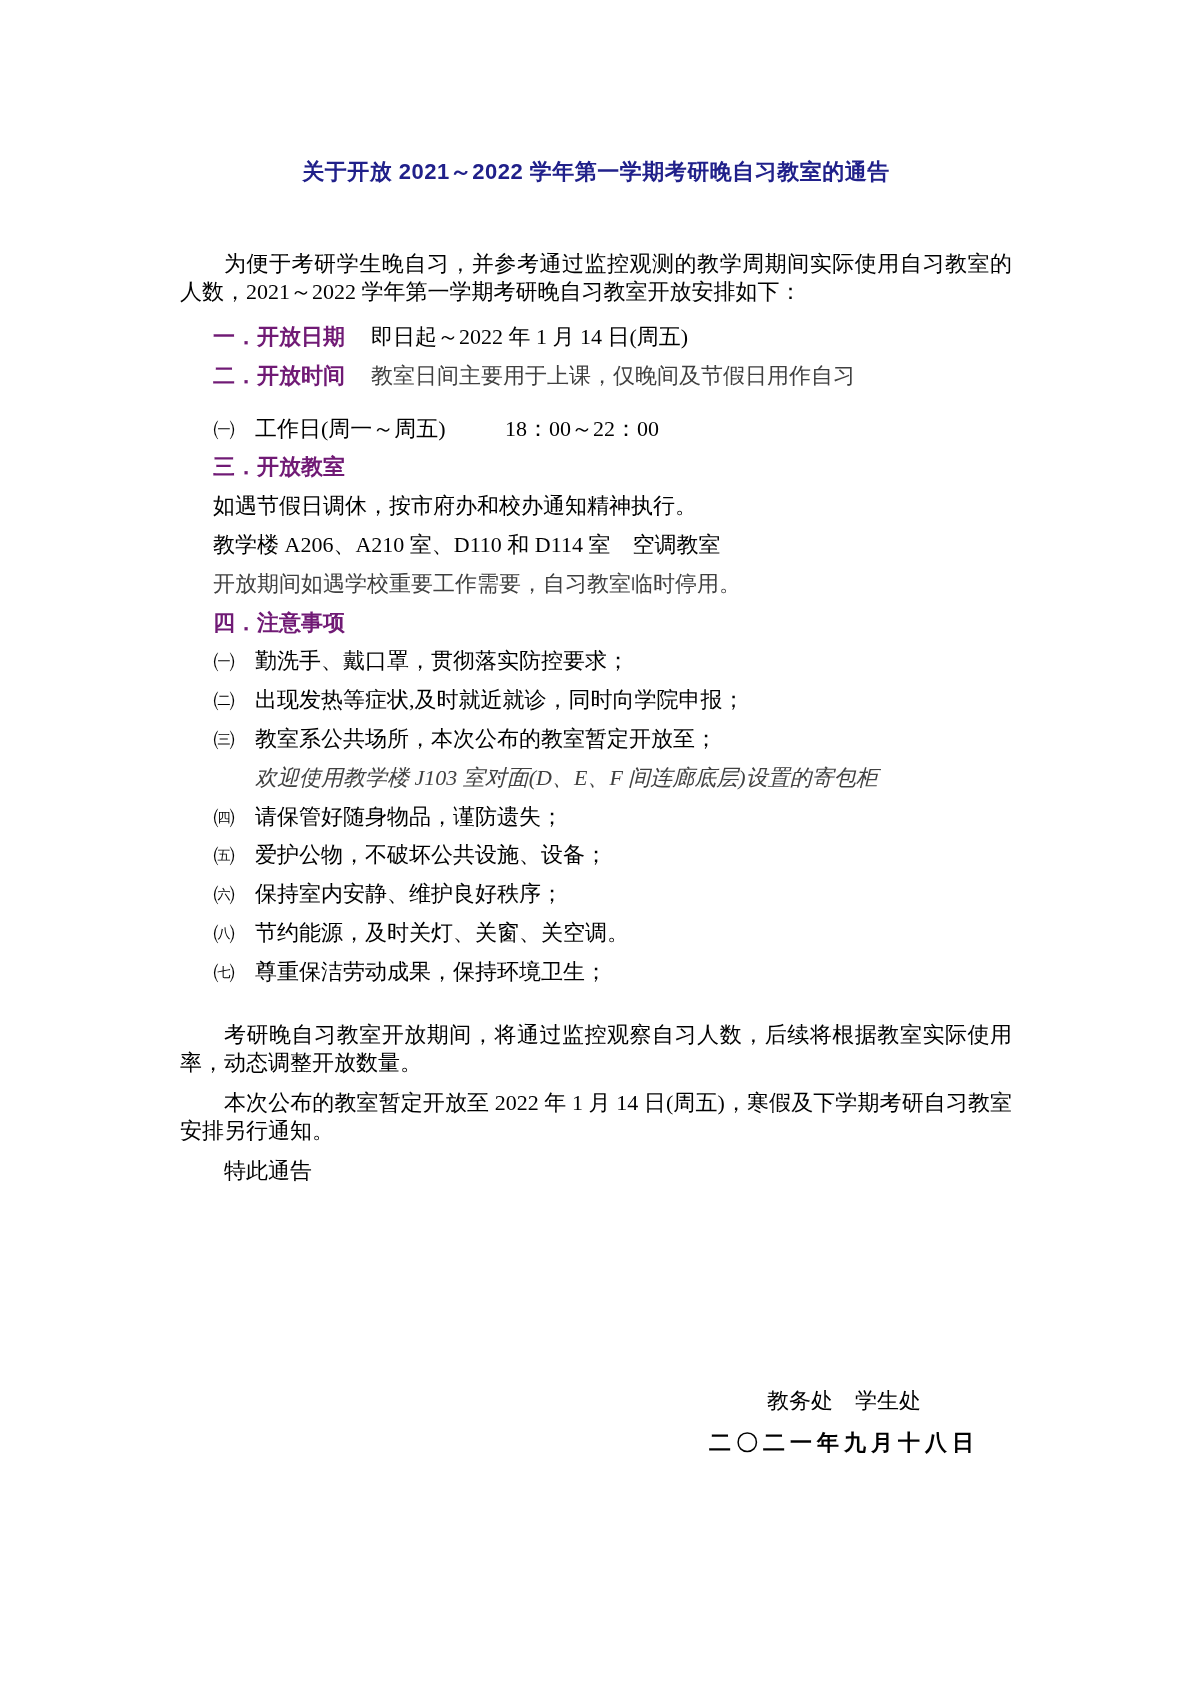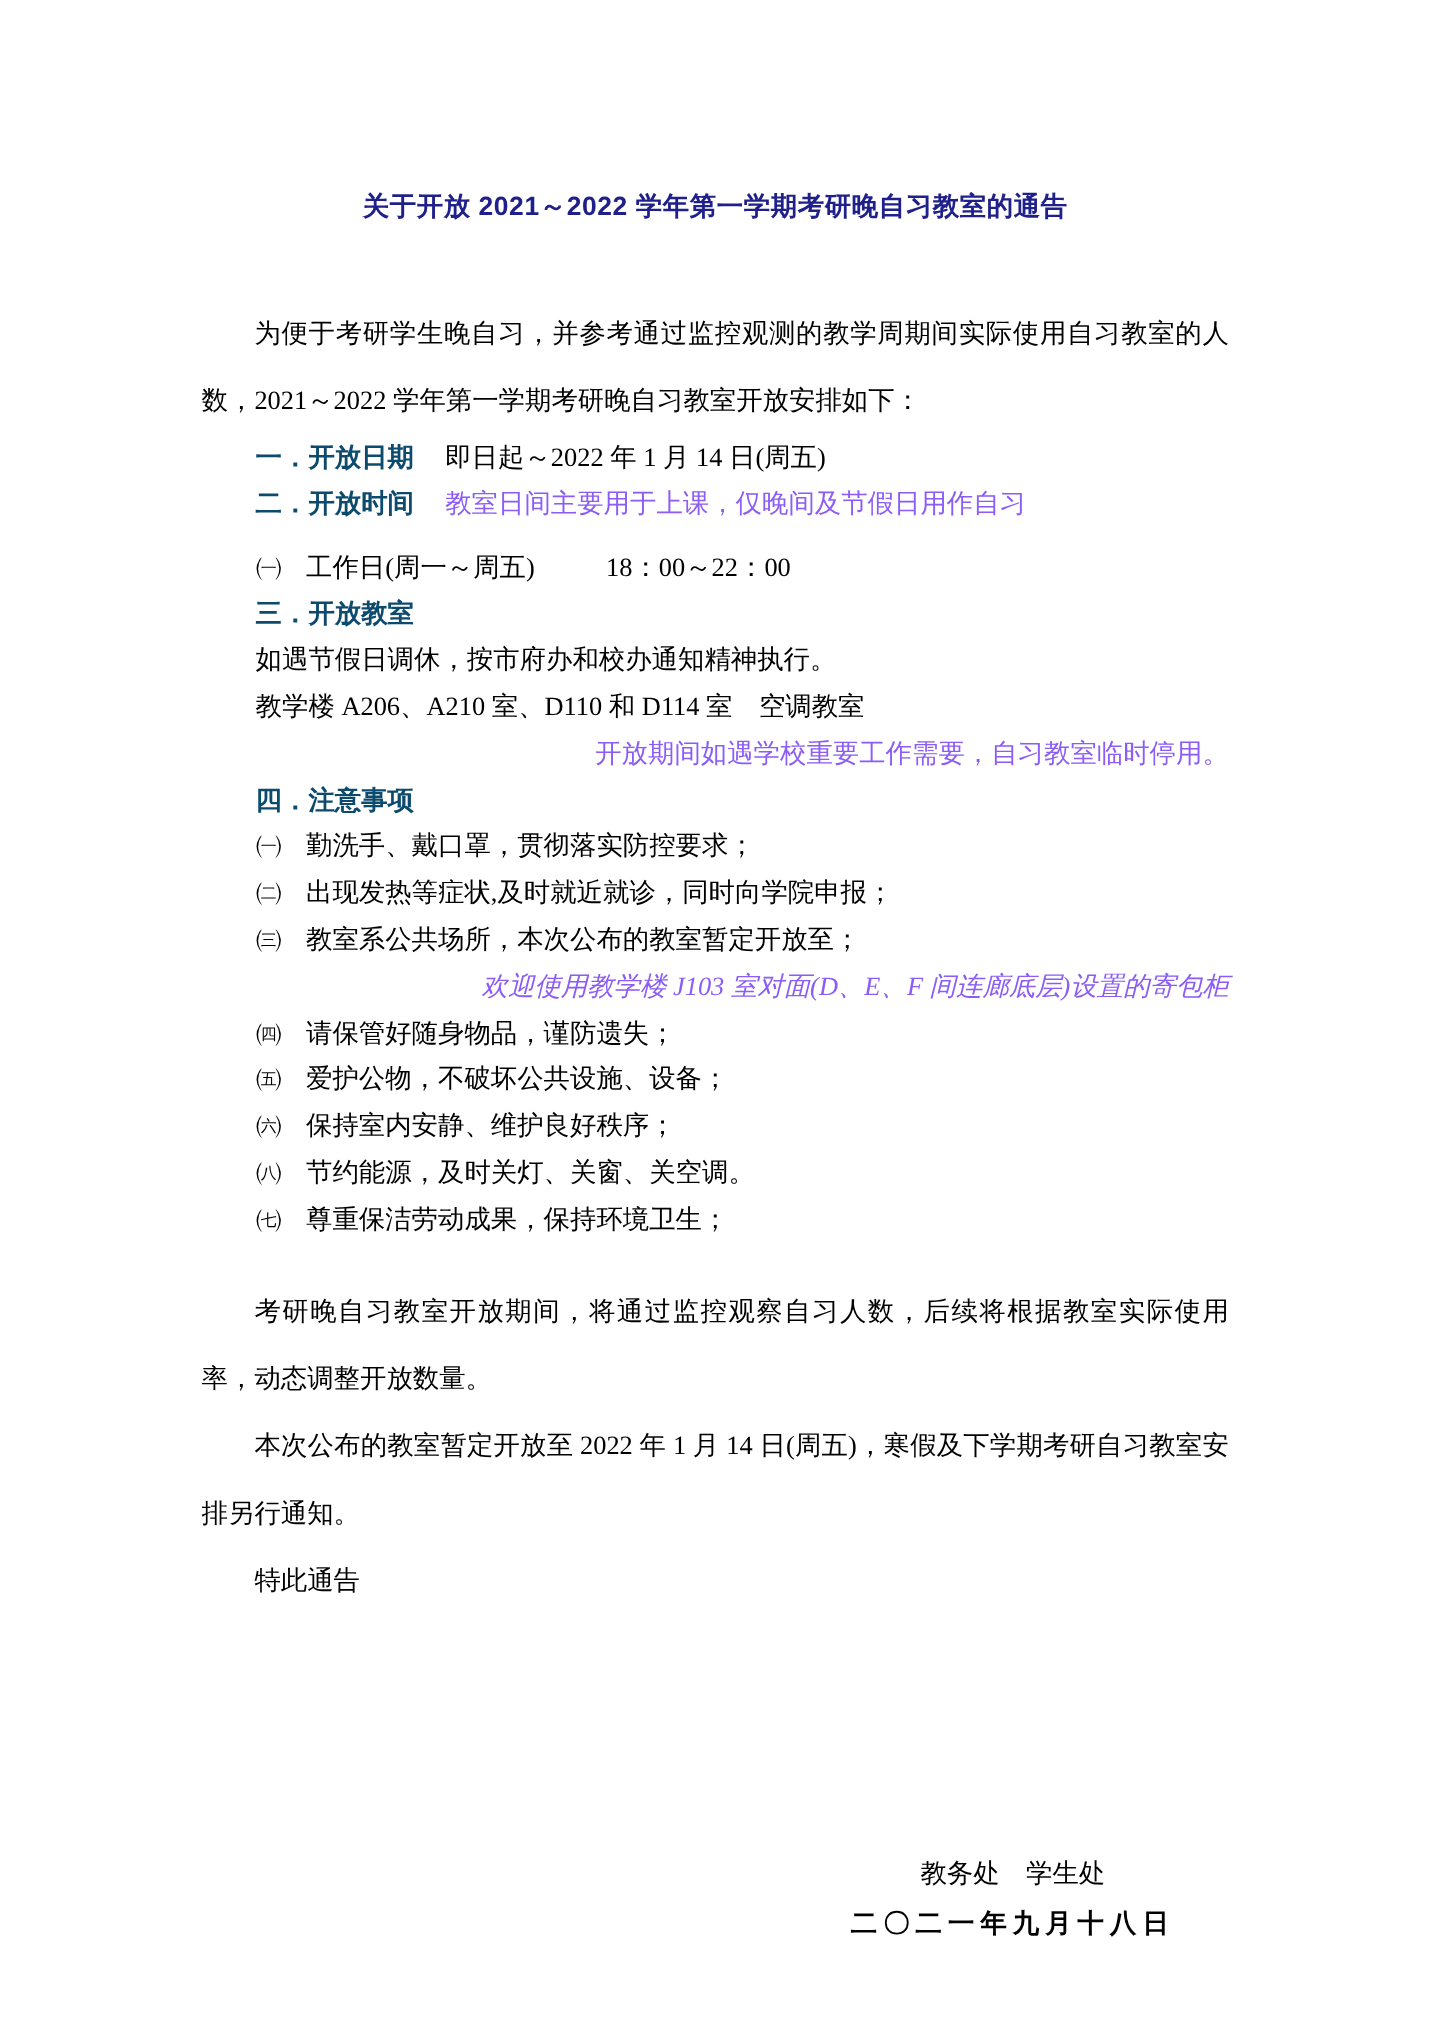--- a/index.html
+++ b/index.html
@@ -27,38 +27,38 @@
     font-family: "Liberation Sans", "DejaVu Sans", sans-serif;
     font-weight: bold;
     font-size: 22px;
     line-height: 48px;
     color: #20208a;
     text-align: center;
     white-space: nowrap;
     letter-spacing: 0.5px;
   }
   .para {
-    margin: 0;
-    line-height: 56px;
+    margin: 12px;
+    line-height: 28px;
     text-align: justify;
   }
   .indent { text-indent: 44px; }
   .intro { margin-top: 54px; }
   .line {
     margin: 0 0 0 45px;
     line-height: 38.8px;
     white-space: nowrap;
   }
   .heading {
     font-family: "Liberation Sans", "DejaVu Sans", sans-serif;
     font-weight: bold;
-    color: #0c4a6e;
+    color: #701a75;
     padding-right: 26px;
   }
-  .red { color: #8b5cf6; text-align: right; }
+  .red { color: #404040; }
   .marker {
     display: inline-block;
     width: 42px;
   }
   .sched-label {
     display: inline-block;
     width: 250px;
     margin-top: 14px;
   }
   .locker-line { margin-left: 87px; font-style: italic; }

